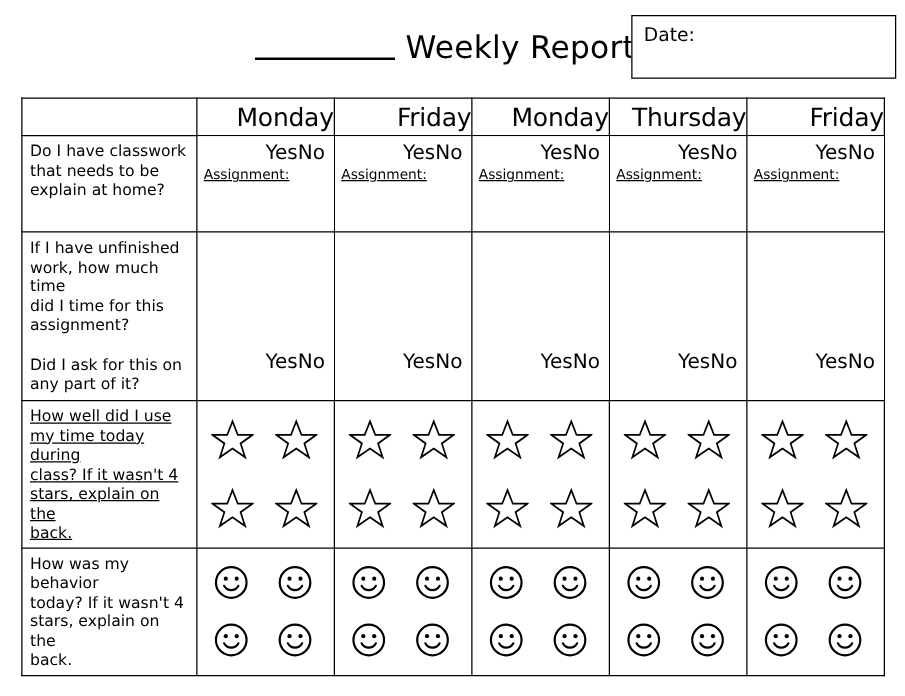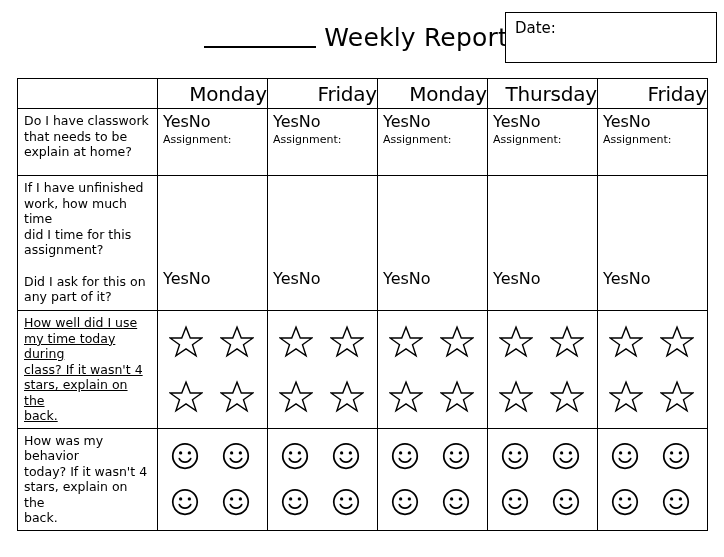--- a/index.html
+++ b/index.html
@@ -107,47 +107,48 @@
   
   .q-cell {
     padding: 4px 5px 4px 6px !important;
     font-size: 12.5px;
     line-height: 15.5px;
   }
   .q-cell p { margin: 0; }
   .q-cell p.spacer-gap { margin-top: 16px; }
 
   
-  tr.row-1 td { height: 67px; }
+  tr.row-1 td { height: 77px; }
   tr.row-2 td { height: 135px; }
   tr.row-3 td { height: 98px; text-decoration: underline; }
   tr.row-4 td { height: 75px; }
 
   
   .yn-cell {
     position: relative;
     padding: 0 !important;
   }
   .yn-pair {
     position: absolute;
     left: 5px;
     right: 7px;
     display: flex;
-    justify-content: flex-start;
+    justify-content: flex-end;
     font-size: 16px;
     line-height: 19px;
   }
   .yn-top  { top: 3px; }
   .yn-bottom { bottom: 22px; }
   .assign-label {
     position: absolute;
     left: 5px;
     top: 24px;
     font-size: 11px;
     line-height: 13px;
+    text-decoration: underline;
   }
 
   
   .icon-cell { padding: 0 !important; }
   .icon-grid {
     width: 100%;
     height: 100%;
     display: grid;
     grid-template-columns: 1fr 1fr;
     grid-template-rows: 1fr 1fr;

